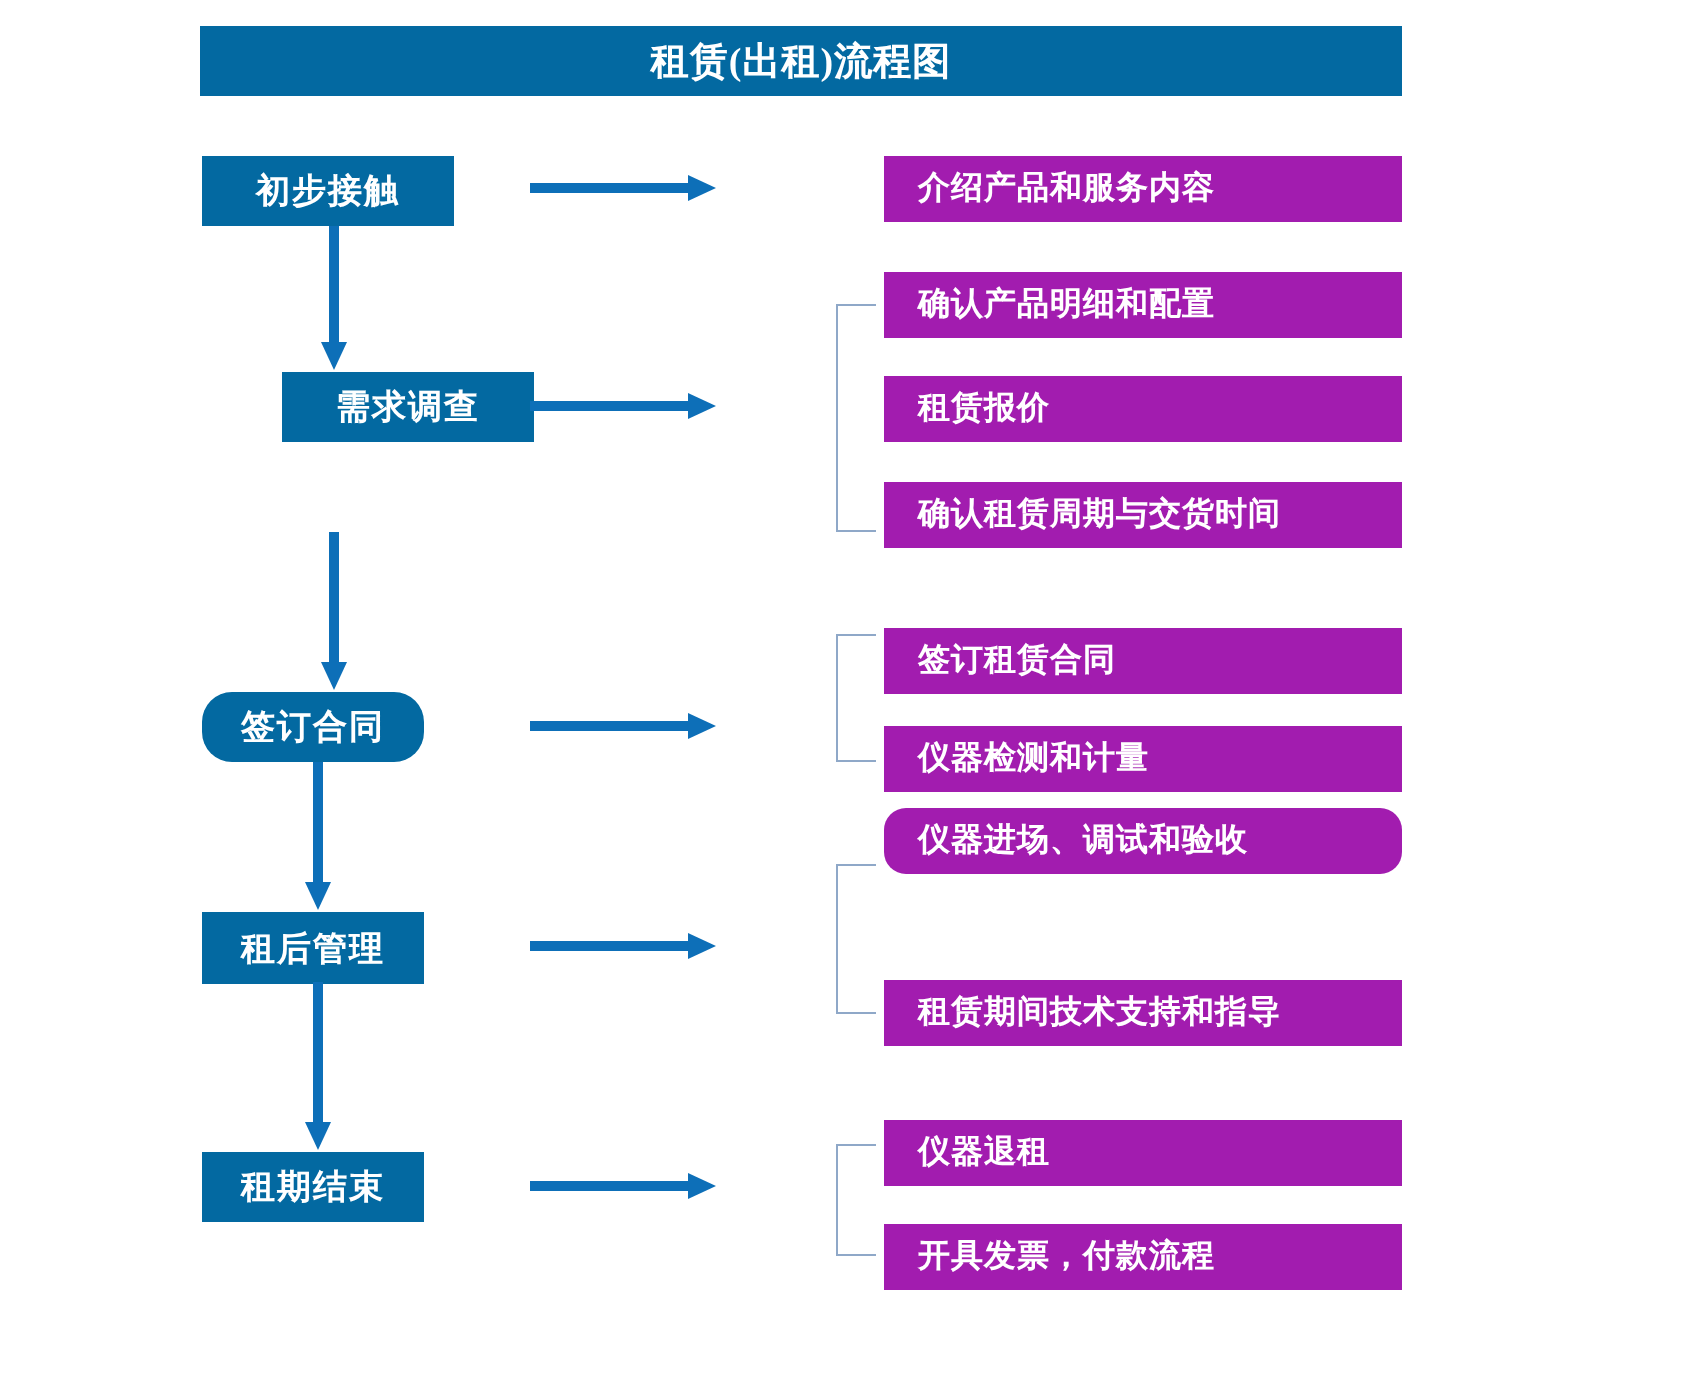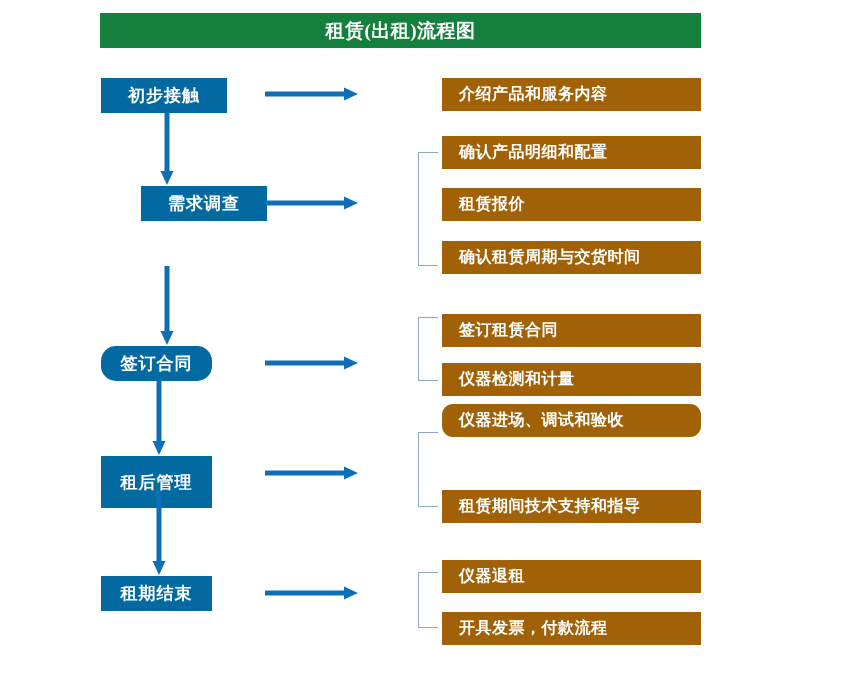--- a/index.html
+++ b/index.html
@@ -18,21 +18,21 @@
     overflow: hidden;
   }
 
   
   .title-bar {
     position: absolute;
     left: 100px;
     top: 13px;
     width: 601px;
     height: 35px;
-    background: #15803d;
+    background: #0369a1;
     color: #ffffff;
     display: flex;
     align-items: center;
     justify-content: center;
     font-size: 19px;
     font-weight: bold;
     letter-spacing: 0.5px;
   }
 
   
@@ -47,21 +47,21 @@
     font-weight: bold;
     letter-spacing: 1px;
   }
 
   
   .detail-box {
     position: absolute;
     left: 442px;
     width: 259px;
     height: 33px;
-    background: #a16207;
+    background: #a21caf;
     color: #ffffff;
     display: flex;
     align-items: center;
     font-size: 16px;
     font-weight: bold;
     padding-left: 17px;
     box-sizing: border-box;
     letter-spacing: 0.5px;
   }
 
@@ -92,21 +92,21 @@
 <div id="canvas">
 
   <div class="title-bar">租赁(出租)流程图</div>
 
   <div class="stage-box" style="left:101px; top:78px; width:126px; height:35px;">初步接触</div>
 
   <div class="stage-box" style="left:101px; top:186px; width:126px; height:35px;margin-left:40px;">需求调查</div>
 
   <div class="stage-box" style="left:101px; top:346px; width:111px; height:35px;border-radius:15px;">签订合同</div>
 
-  <div class="stage-box" style="left:101px; top:456px; width:111px; height:52px;">租后管理</div>
+  <div class="stage-box" style="left:101px; top:456px; width:111px; height:36px;">租后管理</div>
 
   <div class="stage-box" style="left:101px; top:576px; width:111px; height:35px;">租期结束</div>
 
   <div class="arrow-down" style="left:160px; top:113px; height:73px;">
     <svg width="14" height="73" viewBox="0 0 14 73">
       <rect x="4.5" y="0" width="5" height="60" fill="#0d6fb8"></rect>
       <polygon points="7,72 0.5,58 13.5,58" fill="#0d6fb8"></polygon>
     </svg>
   </div>
 

